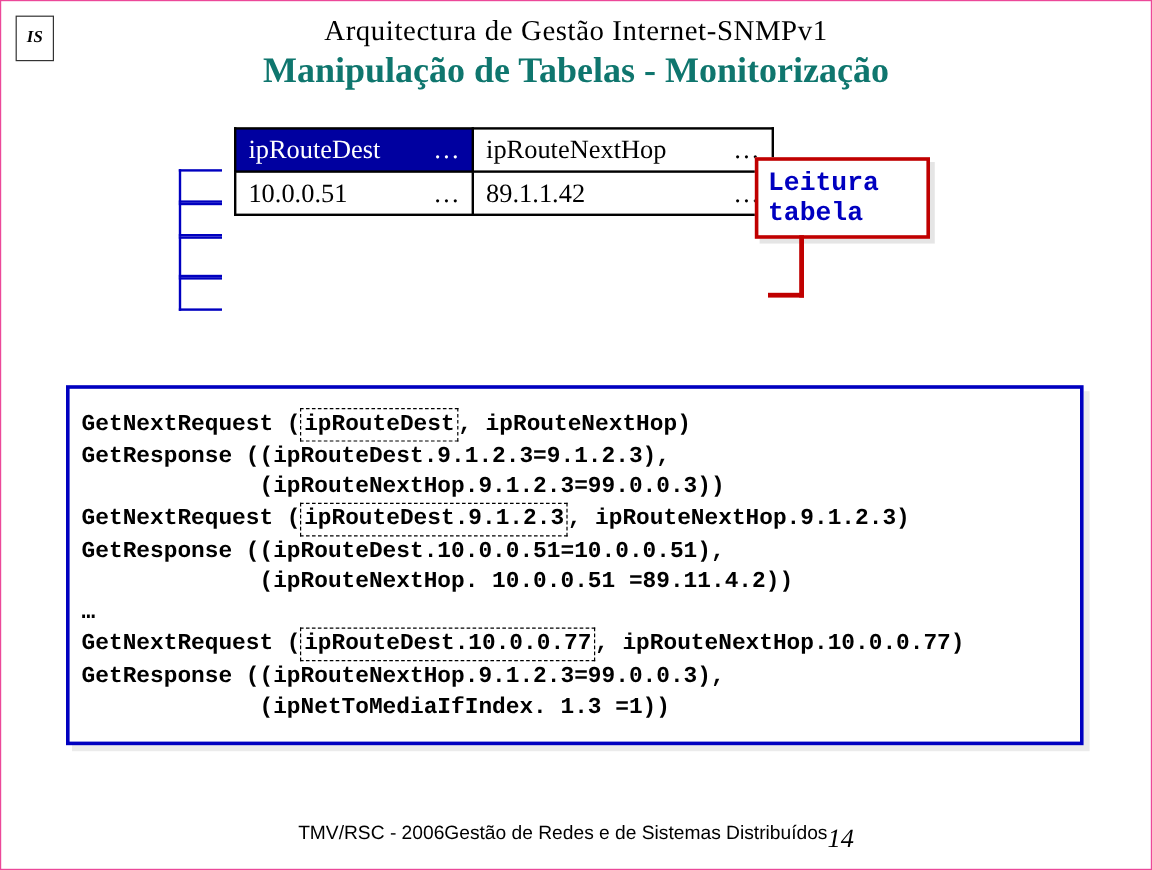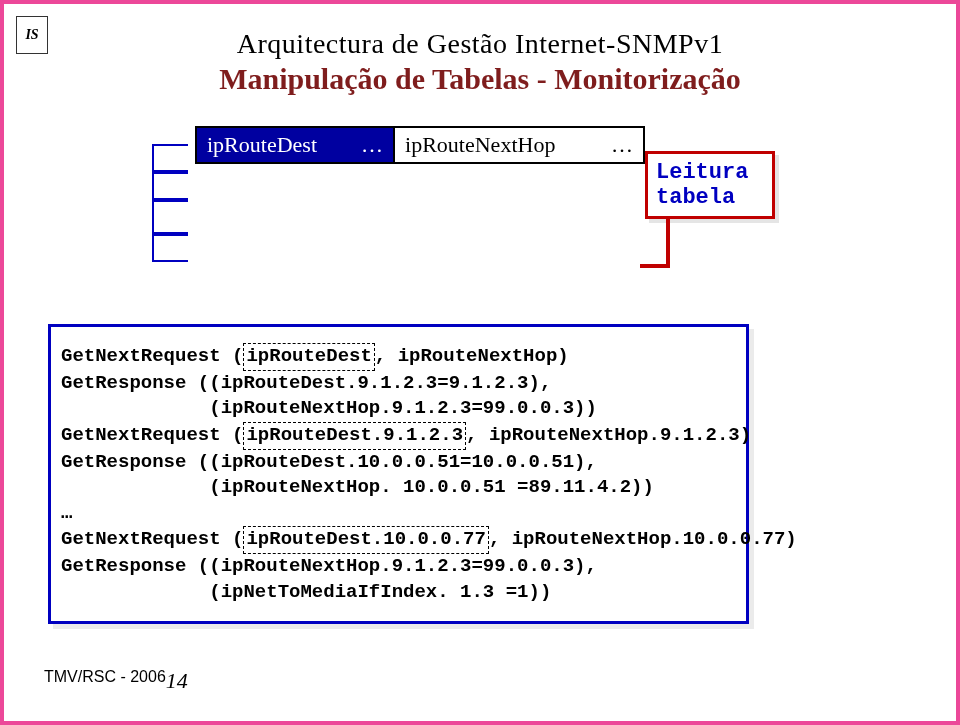--- a/index.html
+++ b/index.html
@@ -10,51 +10,51 @@
     body {
       width: 960px;
       height: 725px;
       background: #fff;
       font-family: "Times New Roman", serif;
       position: relative;
     }
     .slide {
       width: 100%;
       height: 100%;
-      border: 4px solid #ec4899;
+      border: 1px solid #ec4899;
       position: relative;
       padding: 8px 32px;
     }
     .logo {
       position: absolute;
       top: 12px;
       left: 12px;
       width: 32px;
       height: 38px;
       border: 1px solid #333;
       display: flex;
       align-items: center;
       justify-content: center;
       font-size: 14px;
       font-weight: bold;
       font-style: italic;
       font-family: serif;
     }
     .title1 {
       text-align: center;
-      font-size: 28px;
+      font-size: 24px;
       font-weight: normal;
-      margin-top: 16px;
+      margin-top: 4px;
       letter-spacing: 0.5px;
     }
     .title2 {
       text-align: center;
       font-size: 30px;
       font-weight: bold;
-      color: #7f1d1d;
+      color: #0f766e;
       margin-top: 2px;
     }
     .table-wrap {
       position: relative;
       margin: 30px auto 0;
       width: 570px;
     }
     table.route {
       border-collapse: collapse;
       width: 450px;
@@ -72,21 +72,21 @@
       color: #fff;
     }
     .cell-flex {
       display: flex;
       justify-content: space-between;
     }
     .label-box {
       position: absolute;
       right: -10px;
       top: 25px;
-      width: 130px;
+      width: 146px;
       border: 3px solid #C00000;
       padding: 6px 8px;
       font-family: "Courier New", monospace;
       font-size: 22px;
       font-weight: bold;
       color: #0000C0;
       background: #fff;
       box-shadow: 4px 4px 0 rgba(0,0,0,0.1);
     }
     .red-line {
@@ -113,44 +113,44 @@
       border-top: 2.5px solid #0000C0;
       border-left: 2.5px solid #0000C0;
       border-bottom: 2.5px solid #0000C0;
     }
     .bracket-left.b1 { height: 28px; }
     .bracket-left.b2 { top: 168px; height: 28px; }
     .bracket-left.b3 { top: 196px; height: 34px; }
     .bracket-left.b4 { top: 230px; height: 28px; }
     .code-block {
       position: absolute;
-      left: 44px;
+      left: 54px;
       top: 320px;
-      width: 701px;
+      width: 848px;
       border: 3px solid #0000C0;
       padding: 16px 10px 16px 10px;
       font-family: "Courier New", monospace;
       font-size: 19px;
       font-weight: bold;
       line-height: 1.35;
       white-space: pre;
       box-shadow: 5px 5px 0 rgba(0,0,0,0.08);
     }
     .dashbox {
       display: inline-block;
       border: 1.5px dashed #000;
       padding: 0 2px;
     }
     .footer {
       position: absolute;
-      bottom: 27px;
+      bottom: 12px;
       left: 40px;
       right: 40px;
       display: flex;
-      justify-content: flex-start;
+      justify-content: center;
       font-family: Arial, sans-serif;
       font-size: 16px;
       margin-top: 44px;
     }
     .pagenum {
       font-family: "Times New Roman", serif;
       font-size: 22px;
       font-style: italic;
     }
   </style>
@@ -179,20 +179,34 @@
             <span>…</span>
           </div>
         </th>
         <th>
           <div class="cell-flex">
             <span>ipRouteNextHop</span>
             <span>…</span>
           </div>
         </th>
       </tr>
+      <tr>
+        <td>
+              <div class="cell-flex">
+                <span>10.0.0.51</span>
+                <span>…</span>
+              </div>
+            </td>
+        <td>
+              <div class="cell-flex">
+                <span>89.1.1.42</span>
+                <span>…</span>
+              </div>
+            </td>
+      </tr>
     </tbody>
       </table>
 
     <div class="label-box">
       <div>Leitura</div>
       <div>tabela</div>
     </div>
     <div class="red-line red-l1"></div>
     <div class="red-line red-l2"></div>
   </div>
@@ -203,16 +217,17 @@
 <span>GetNextRequest (</span><span class="dashbox">ipRouteDest.9.1.2.3</span><span>, ipRouteNextHop.9.1.2.3)</span>
 <span>GetResponse ((ipRouteDest.10.0.0.51=10.0.0.51),</span>
 <span>             (ipRouteNextHop. 10.0.0.51 =89.11.4.2))</span>
 <span>…</span>
 <span>GetNextRequest (</span><span class="dashbox">ipRouteDest.10.0.0.77</span><span>, ipRouteNextHop.10.0.0.77)</span>
 <span>GetResponse ((ipRouteNextHop.9.1.2.3=99.0.0.3),</span>
 <span>             (ipNetToMediaIfIndex. 1.3 =1))</span></div>
 
   <div class="footer">
     <span>TMV/RSC - 2006</span>
+    <span>Gestão de Redes e de Sistemas Distribuídos</span>
     <span class="pagenum">14</span>
   </div>
 
 </div>
 
 </body></html>

